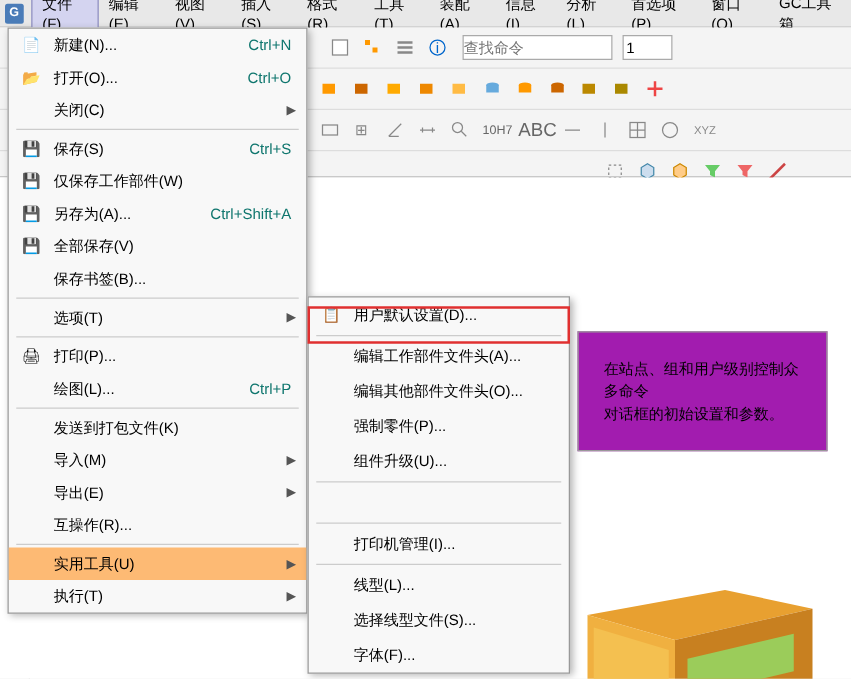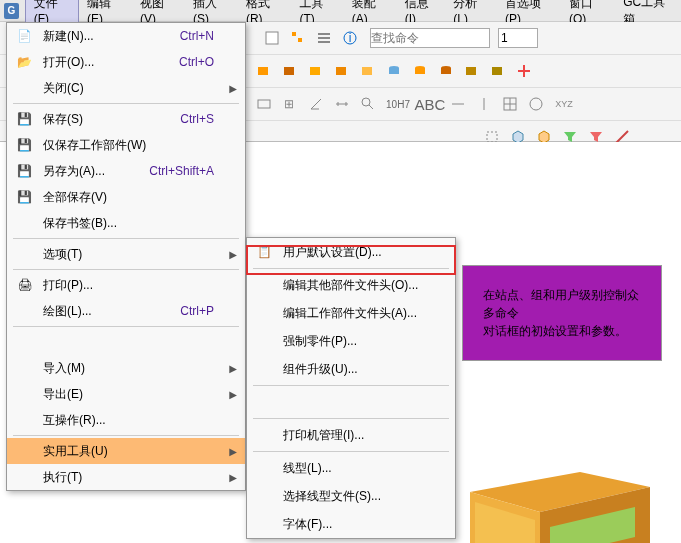--- a/index.html
+++ b/index.html
@@ -14,21 +14,21 @@
 .search-box{width:120px;height:20px;border:1px solid #aaa;padding:0 0;background:#fff;margin-left:6px}
 .spin-box{width:40px;height:20px;border:1px solid #aaa;background:#fff;margin-left:6px;padding:0 2px}
 .viewport{position:absolute;left:0;right:0;top:142px;bottom:0;background:#fff}
 .leftbar{position:absolute;left:0;top:142px;bottom:0;width:24px;background:#f0f0f0;border-right:1px solid #ccc}
 .leftbar .tb-btn{margin:2px auto}
 .dropmenu{position:absolute;top:22px;left:6px;width:240px;background:#f8f8f8;border:1px solid #999;box-shadow:2px 2px 6px rgba(0,0,0,.3);z-index:100}
 .dm-row{display:flex;align-items:center;height:26px;padding:0 8px;position:relative}
 .dm-row.hl{background:#fdba74}
 .dm-icon{width:20px;height:20px;margin-right:8px;display:flex;align-items:center;justify-content:center}
 .dm-label{flex:1}
-.dm-short{color:#4c1d95;margin-right:23px}
+.dm-short{color:#0f766e;margin-right:4px}
 .dm-arrow{color:#555;font-size:10px}
 .dm-sep{height:1px;background:#ccc;margin:2px 6px}
 .submenu{position:absolute;top:237px;left:246px;width:210px;background:#f8f8f8;border:1px solid #999;box-shadow:2px 2px 6px rgba(0,0,0,.3);z-index:101}
 .submenu .dm-row{height:28px}
 .hl-red{position:absolute;top:245px;left:246px;width:210px;height:30px;border:2px solid #e03030;z-index:102;pointer-events:none}
 .tooltip{position:absolute;top:265px;left:462px;width:200px;background:#a21caf;border:1px solid #999;padding:20px;z-index:103;line-height:1.5}
 .cube{position:absolute;left:460px;top:310px;width:200px;height:210px}
 .no-sel{position:absolute;left:2px;top:124px;font-size:11px;color:#333}
 svg.ico{width:16px;height:16px}
 </style>
@@ -342,20 +342,21 @@
       <span class="dm-label">打印(P)...</span>
     </div>
   <div class="dm-row">
       <span class="dm-icon"></span>
       <span class="dm-label">绘图(L)...</span>
       <span class="dm-short">Ctrl+P</span>
     </div>
   <div class="dm-sep"></div>
   <div class="dm-row">
       <span class="dm-icon"></span>
+      <span class="dm-label">发送到打包文件(K)</span>
     </div>
   <div class="dm-row">
       <span class="dm-icon"></span>
       <span class="dm-label">导入(M)</span>
       <span class="dm-arrow">▶</span>
     </div>
   <div class="dm-row">
       <span class="dm-icon"></span>
       <span class="dm-label">导出(E)</span>
       <span class="dm-arrow">▶</span>
@@ -378,25 +379,25 @@
 </div>
 
 <div class="submenu">
   <div class="dm-row">
       <span class="dm-icon">📋</span>
       <span class="dm-label">用户默认设置(D)...</span>
     </div>
   <div class="dm-sep"></div>
   <div class="dm-row">
       <span class="dm-icon"></span>
+      <span class="dm-label">编辑工作部件文件头(A)...</span>
+    </div>
+  <div class="dm-row">
+      <span class="dm-icon"></span>
       <span class="dm-label">编辑其他部件文件头(O)...</span>
-    </div>
-  <div class="dm-row">
-      <span class="dm-icon"></span>
-      <span class="dm-label">编辑工作部件文件头(A)...</span>
     </div>
   <div class="dm-row">
       <span class="dm-icon"></span>
       <span class="dm-label">强制零件(P)...</span>
     </div>
   <div class="dm-row">
       <span class="dm-icon"></span>
       <span class="dm-label">组件升级(U)...</span>
     </div>
   <div class="dm-sep"></div>

